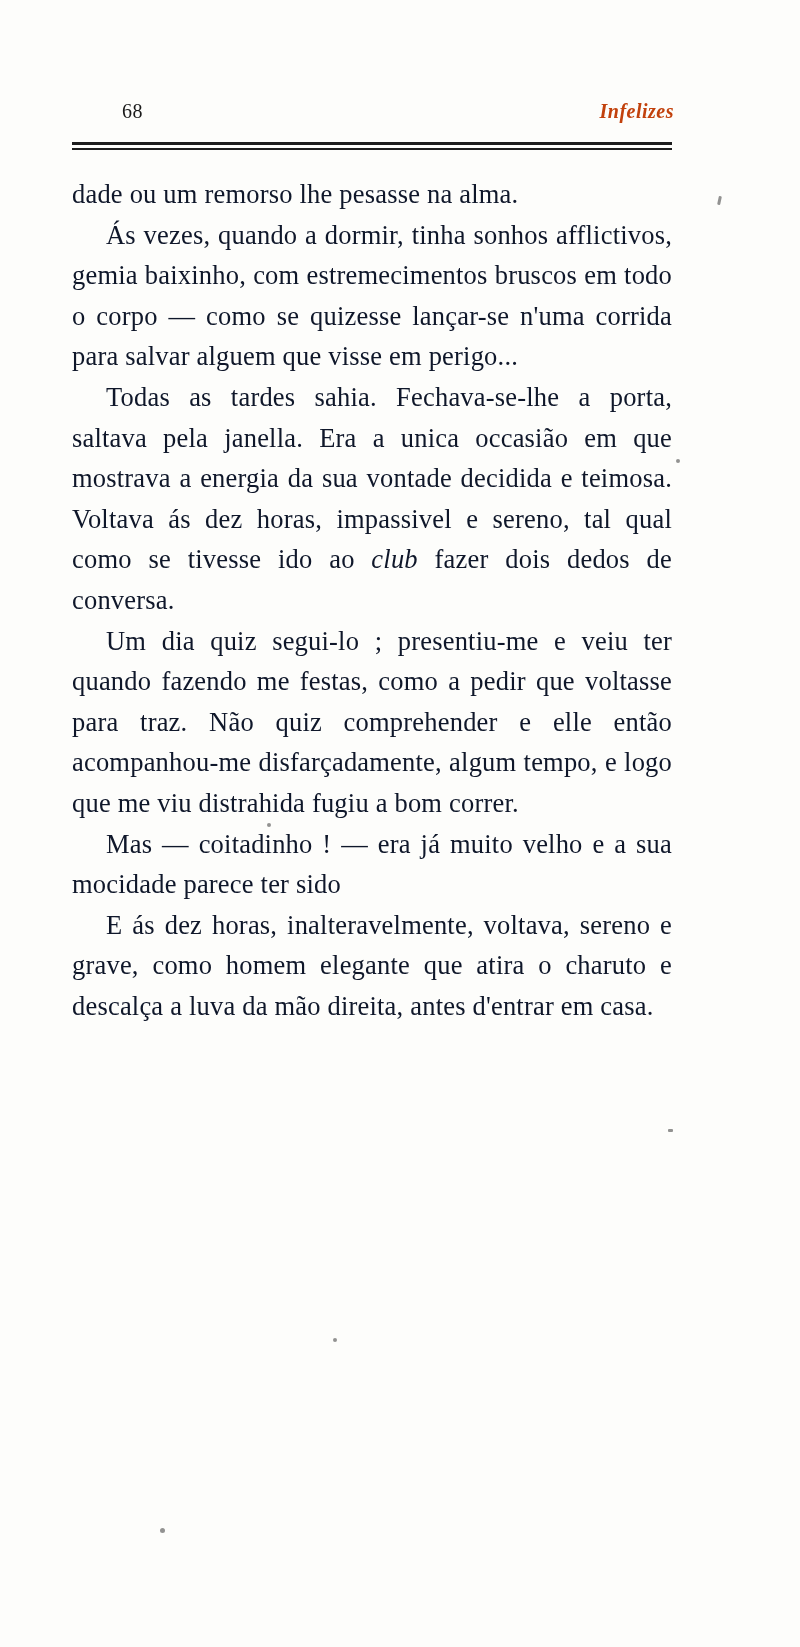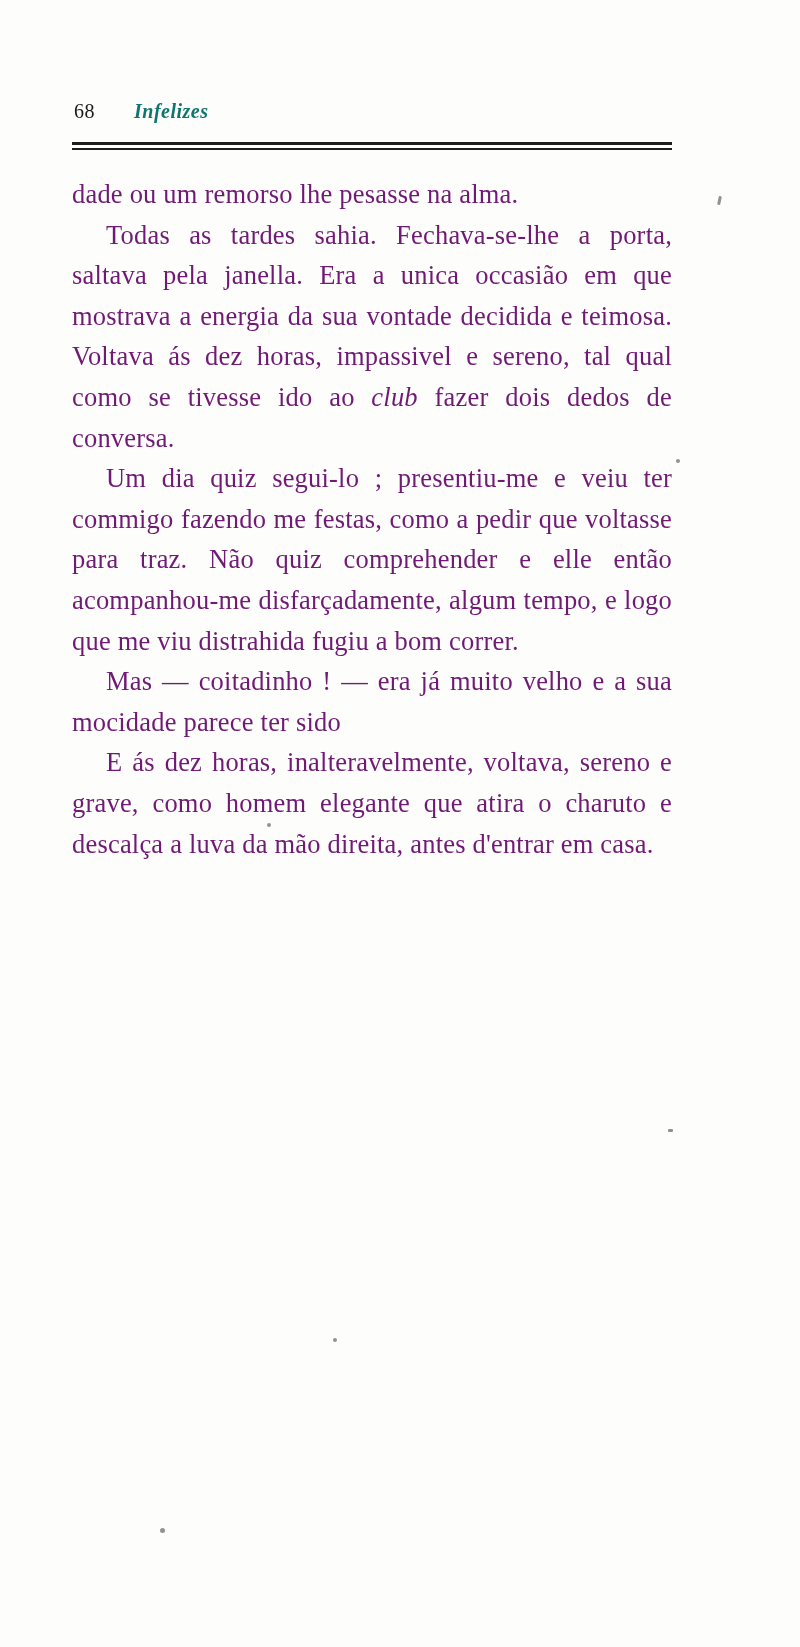--- a/index.html
+++ b/index.html
@@ -35,29 +35,30 @@
     justify-content: flex-start;
     height: 34px;
     padding: 0 2px;
   }
   .folio {
     font-family: "Liberation Serif", serif;
     font-size: 20px;
     letter-spacing: 0.5px;
     color: #1a1a1a;
     width: 120px;
+    margin-left: 48px;
   }
   .running-title {
     flex: 1;
-    text-align: left;
+    text-align: right;
     font-style: italic;
     font-weight: bold;
     font-size: 20px;
     letter-spacing: 0.5px;
-    color: #0f766e;
+    color: #c2410c;
     margin-left: -60px;
   }
   .rule-wrap {
     margin-top: 8px;
     width: 600px;
   }
   .rule-thick {
     height: 3px;
     background: #1d1d1d;
     width: 100%;
@@ -71,21 +72,21 @@
     background: #1d1d1d;
     width: 100%;
   }
   .body-text {
     margin-top: 24px;
     width: 600px;
     font-size: 26.5px;
     line-height: 40.6px;
     text-align: justify;
     text-justify: inter-word;
-    color: #701a75;
+    color: #0f172a;
     letter-spacing: 0.2px;
     -webkit-font-smoothing: none;
   }
   .para {
     margin: 0;
     text-indent: 34px;
     text-align: justify;
   }
   .para.noindent {
     text-indent: 0;
@@ -112,22 +113,23 @@
     </div>
 
     <div class="rule-wrap">
       <div class="rule-thick"></div>
       <div class="rule-gap"></div>
       <div class="rule-thin"></div>
     </div>
 
     <div class="body-text" id="body-text">
         <p class="para noindent"><span>dade ou um remorso lhe pesasse na alma.</span></p>
+        <p class="para"><span>Ás vezes, quando a dormir, tinha sonhos afflictivos, gemia baixinho, com estremecimentos bruscos em todo o corpo — como se quizesse lançar-se n'uma corrida para salvar alguem que visse em perigo...</span></p>
         <p class="para"><span>Todas as tardes sahia. Fechava-se-lhe a porta, saltava pela janella. Era a unica occasião em que mostrava a energia da sua vontade decidida e teimosa. Voltava ás dez horas, impassivel e sereno, tal qual como se tivesse ido ao </span><i>club</i><span> fazer dois dedos de conversa.</span></p>
-        <p class="para"><span>Um dia quiz segui-lo ; presentiu-me e veiu ter commigo fazendo me festas, como a pedir que voltasse para traz. Não quiz comprehender e elle então acompanhou-me disfarçadamente, algum tempo, e logo que me viu distrahida fugiu a bom correr.</span></p>
+        <p class="para"><span>Um dia quiz segui-lo ; presentiu-me e veiu ter quando fazendo me festas, como a pedir que voltasse para traz. Não quiz comprehender e elle então acompanhou-me disfarçadamente, algum tempo, e logo que me viu distrahida fugiu a bom correr.</span></p>
         <p class="para"><span>Mas — coitadinho ! — era já muito velho e a sua mocidade parece ter sido</span></p>
         <p class="para"><span>E ás dez horas, inalteravelmente, voltava, sereno e grave, como homem elegante que atira o charuto e descalça a luva da mão direita, antes d'entrar em casa.</span></p>
       </div>
 
   </div>
 
   <span class="speck" style="left:718px; top:196px; width:3px; height:9px; border-radius:1px; transform:rotate(12deg);"></span>
   <span class="speck" style="left:676px; top:459px; width:4px; height:4px;"></span>
   <span class="speck" style="left:668px; top:1129px; width:5px; height:3px; border-radius:1px;"></span>
   <span class="speck" style="left:267px; top:823px; width:4px; height:4px;"></span>

